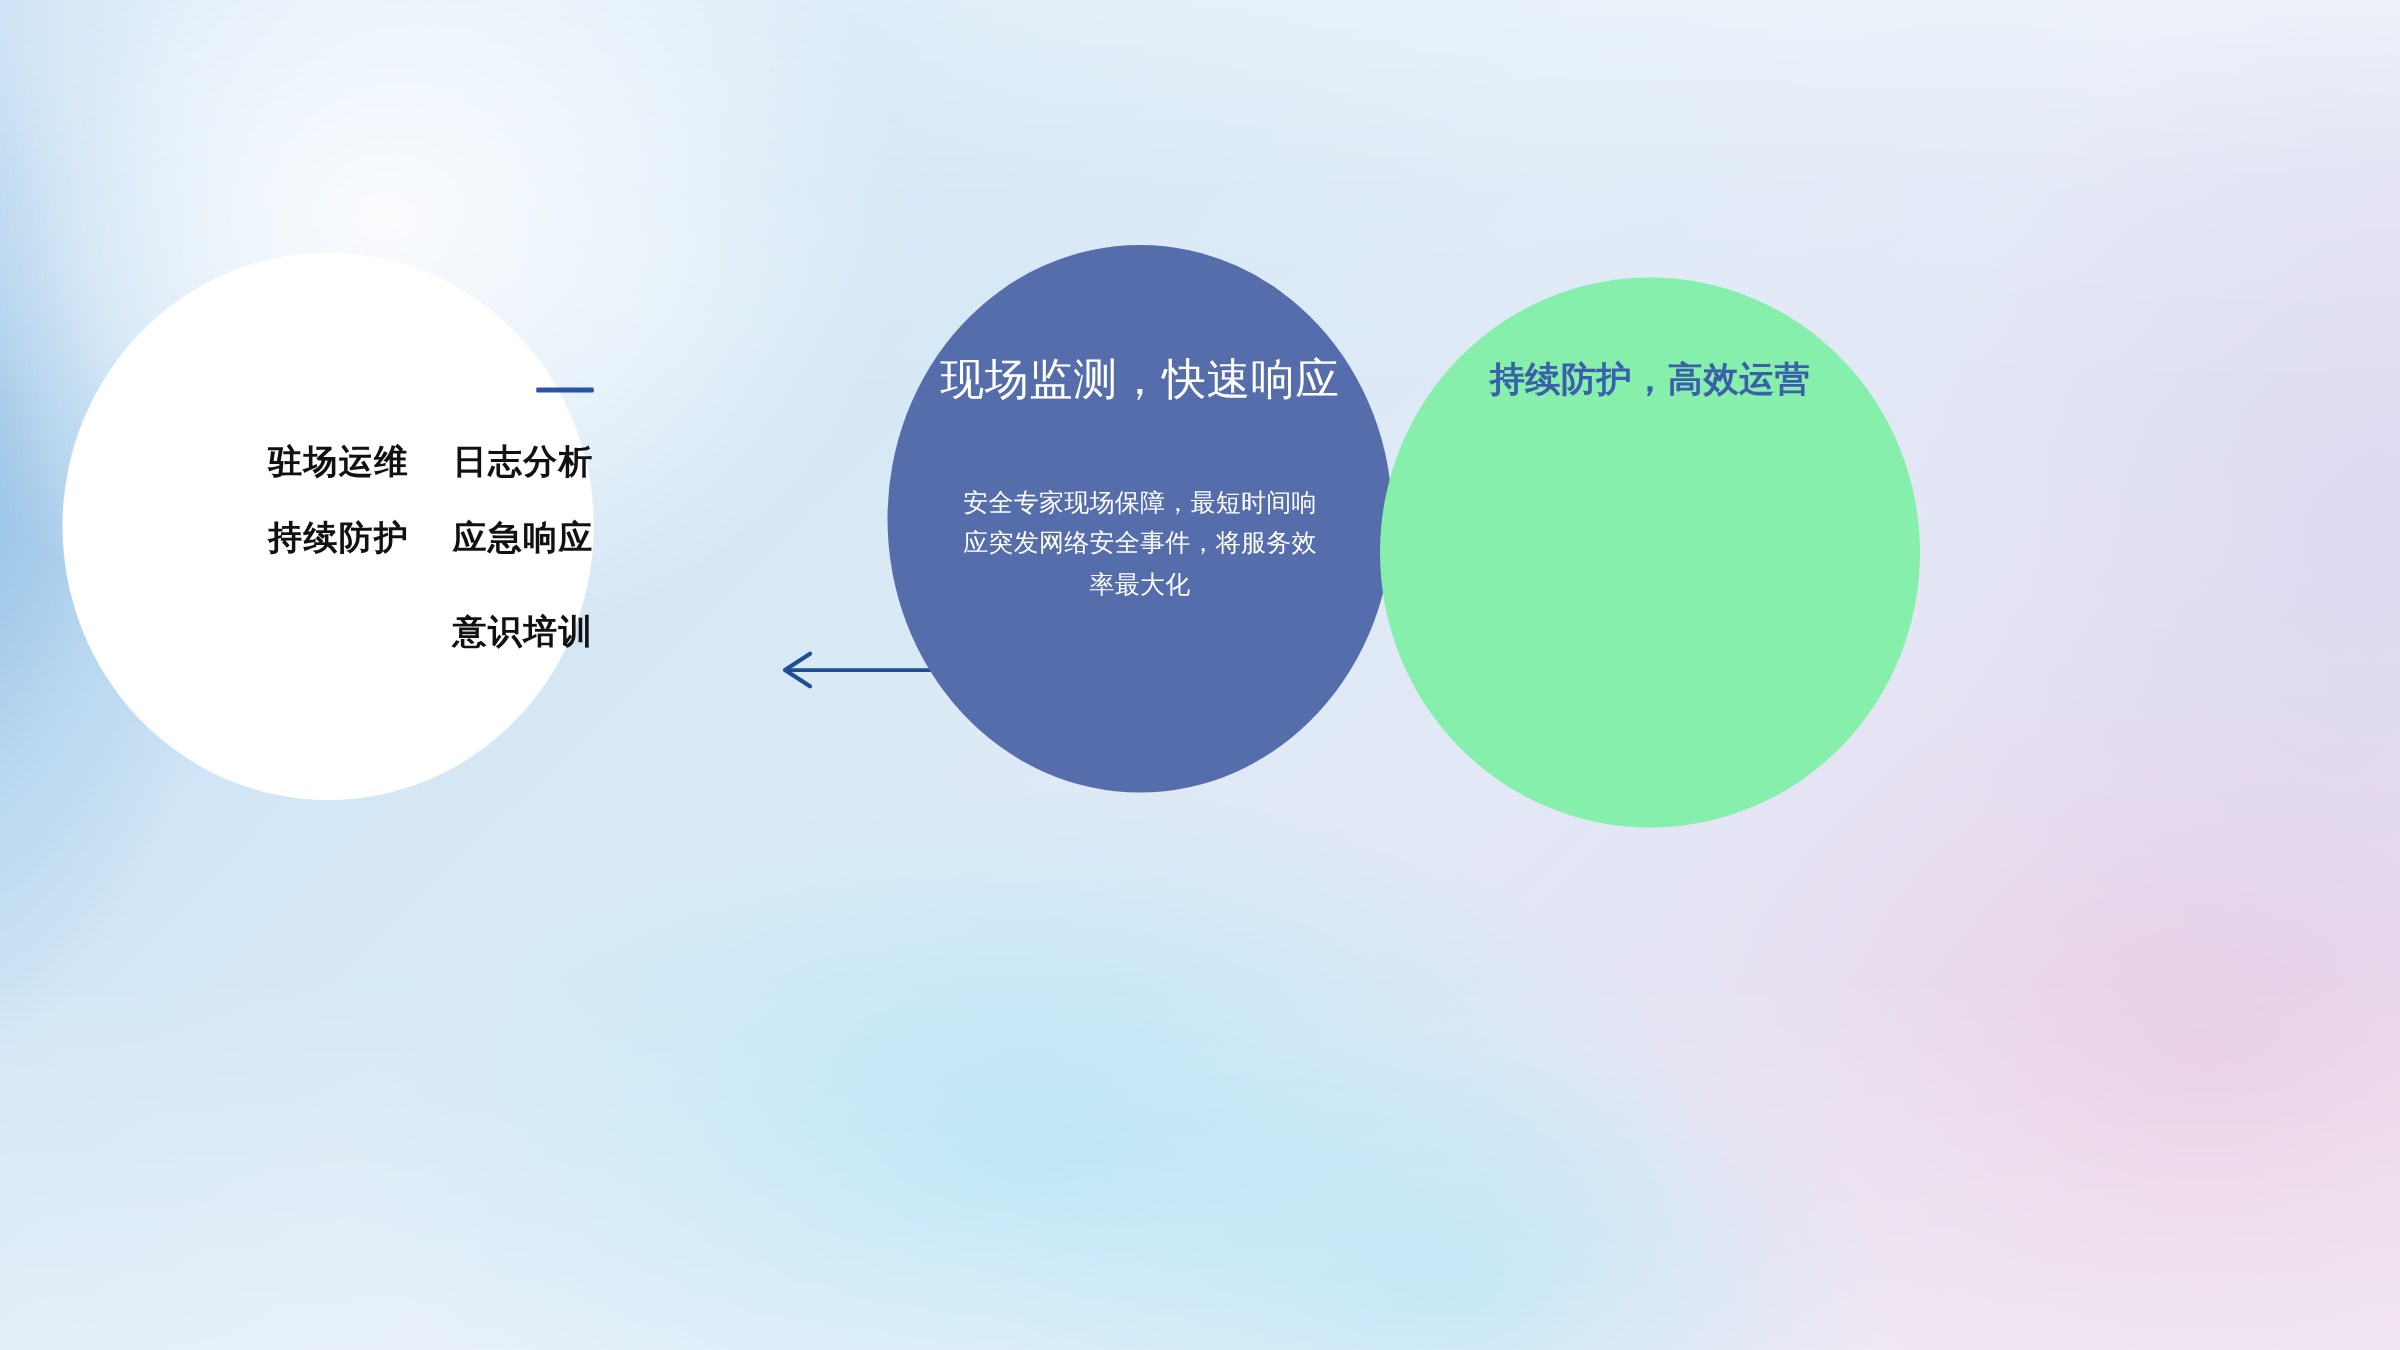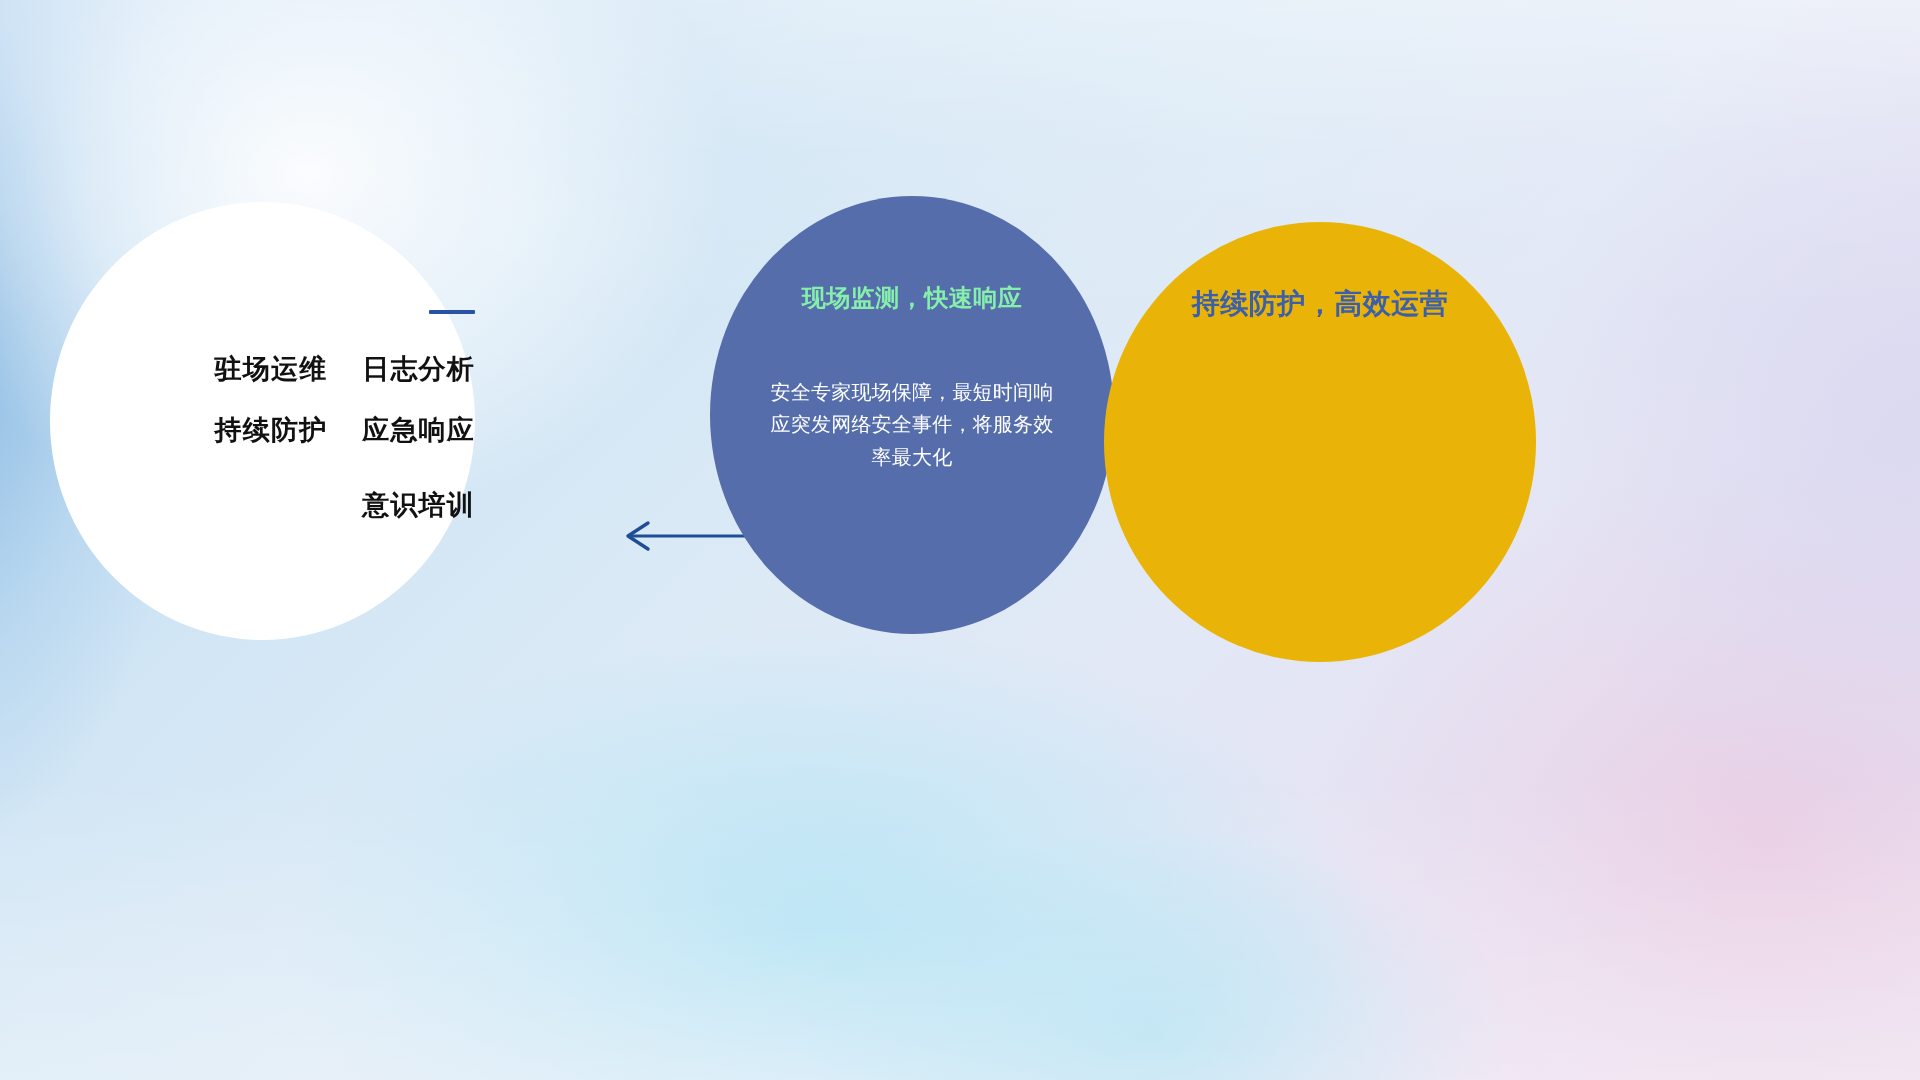--- a/index.html
+++ b/index.html
@@ -116,21 +116,21 @@
     justify-content: flex-start;
     padding-top: 90px;
     z-index: 2;
   }
 
   #circle-right {
     left: 1104px;
     top: 222px;
     width: 432px;
     height: 440px;
-    background: #eab308;
+    background: #86efac;
     display: flex;
     flex-direction: column;
     align-items: center;
     justify-content: flex-start;
     padding-top: 68px;
     z-index: 3;
   }
 
   
   .dash-mark {
@@ -150,23 +150,23 @@
     white-space: pre;
     text-align: center;
   }
   .left-line.last {
     margin-bottom: 0;
     margin-top: 14px;
   }
 
   
   #middle-title {
-    font-size: 24px;
-    font-weight: 700;
-    color: #86efac;
+    font-size: 35px;
+    font-weight: 400;
+    color: #ffffff;
     letter-spacing: 0.5px;
     line-height: 1;
     white-space: nowrap;
     margin-bottom: 66px;
   }
   #middle-body {
     font-size: 20px;
     font-weight: 400;
     color: #ffffff;
     line-height: 1.62;

